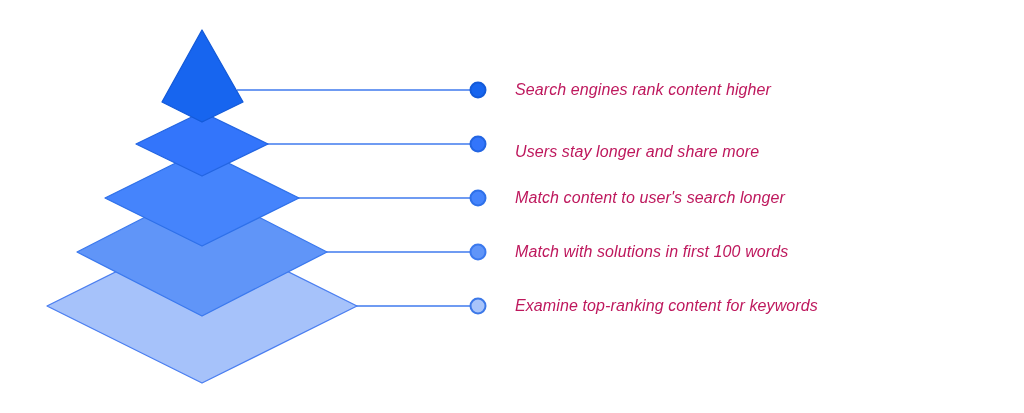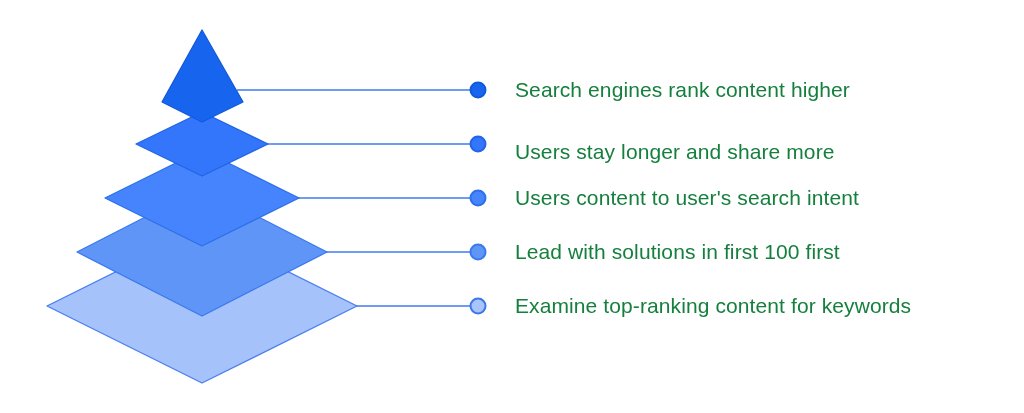--- a/index.html
+++ b/index.html
@@ -16,24 +16,25 @@
     position: absolute;
     left: 0; top: 0;
     width: 1024px;
     height: 413px;
   }
   .level-label {
     position: absolute;
     left: 515px;
     height: 28px;
     line-height: 28px;
-    font-size: 21px;
-    color: #15803d;
+    font-size: 16px;
+    color: #be185d;
     white-space: nowrap;
     letter-spacing: 0.1px;
+    font-style: italic;
   }
   .label-row-1 { top: 76px; }
   .label-row-2 { top: 138px; }
   .label-row-3 { top: 184px; }
   .label-row-4 { top: 238px; }
   .label-row-5 { top: 292px; }
 </style>
 </head>
 <body>
 
@@ -55,17 +56,17 @@
 
     <circle cx="478" cy="90" r="7.5" stroke-width="2" fill="#1765ef" stroke="#135ad9"></circle>
     <circle cx="478" cy="144" r="7.5" stroke-width="2" fill="#3375fb" stroke="#2365e2"></circle>
     <circle cx="478" cy="198" r="7.5" stroke-width="2" fill="#4584fc" stroke="#2e70e9"></circle>
     <circle cx="478" cy="252" r="7.5" stroke-width="2" fill="#6095f8" stroke="#3b79ee"></circle>
     <circle cx="478" cy="306" r="7.5" stroke-width="2" fill="#a8c4fa" stroke="#3c78e8"></circle>
   </svg>
 
   <div class="level-label label-row-1">Search engines rank content higher</div>
   <div class="level-label label-row-2">Users stay longer and share more</div>
-  <div class="level-label label-row-3">Users content to user's search intent</div>
-  <div class="level-label label-row-4">Lead with solutions in first 100 first</div>
+  <div class="level-label label-row-3">Match content to user's search longer</div>
+  <div class="level-label label-row-4">Match with solutions in first 100 words</div>
   <div class="level-label label-row-5">Examine top-ranking content for keywords</div>
 
 </div>
 
 </body></html>

